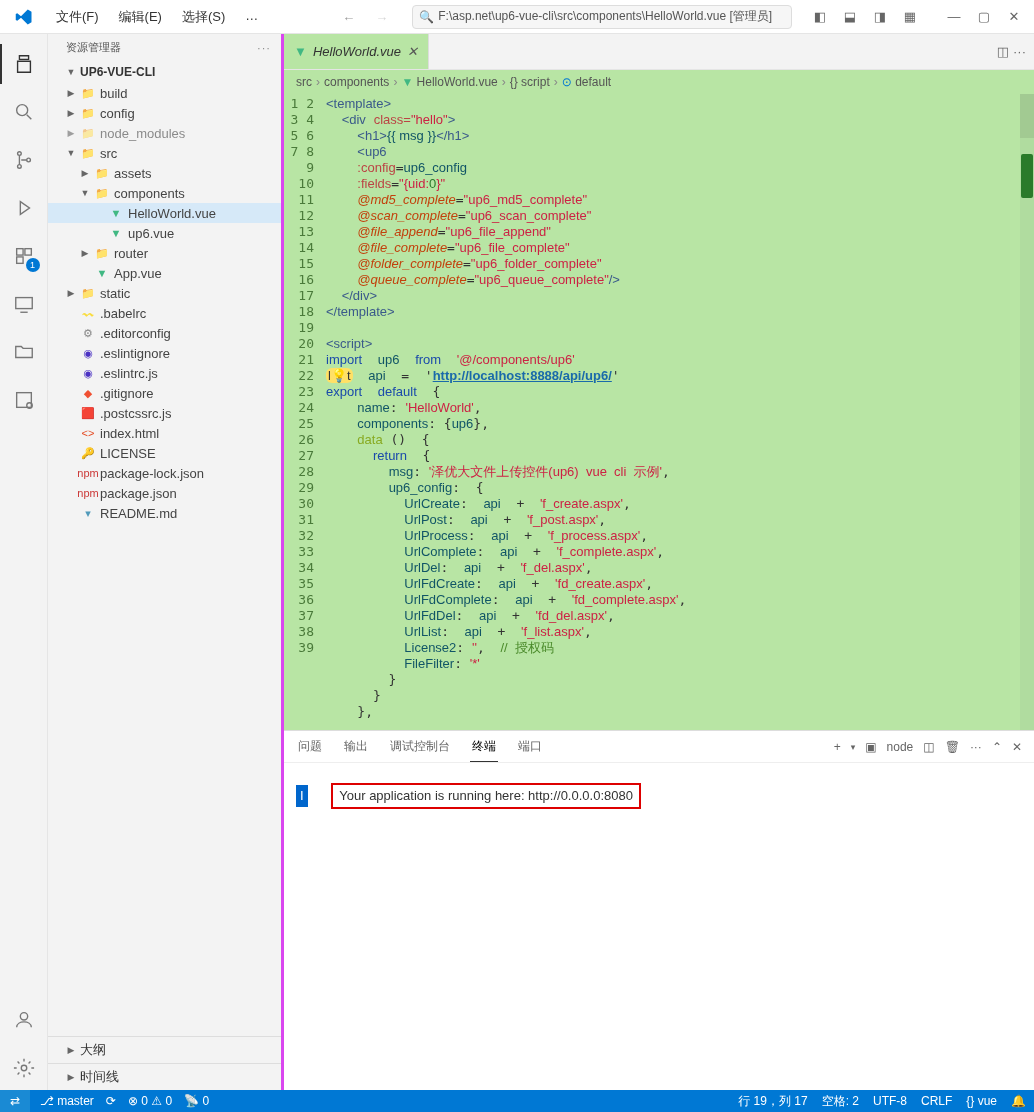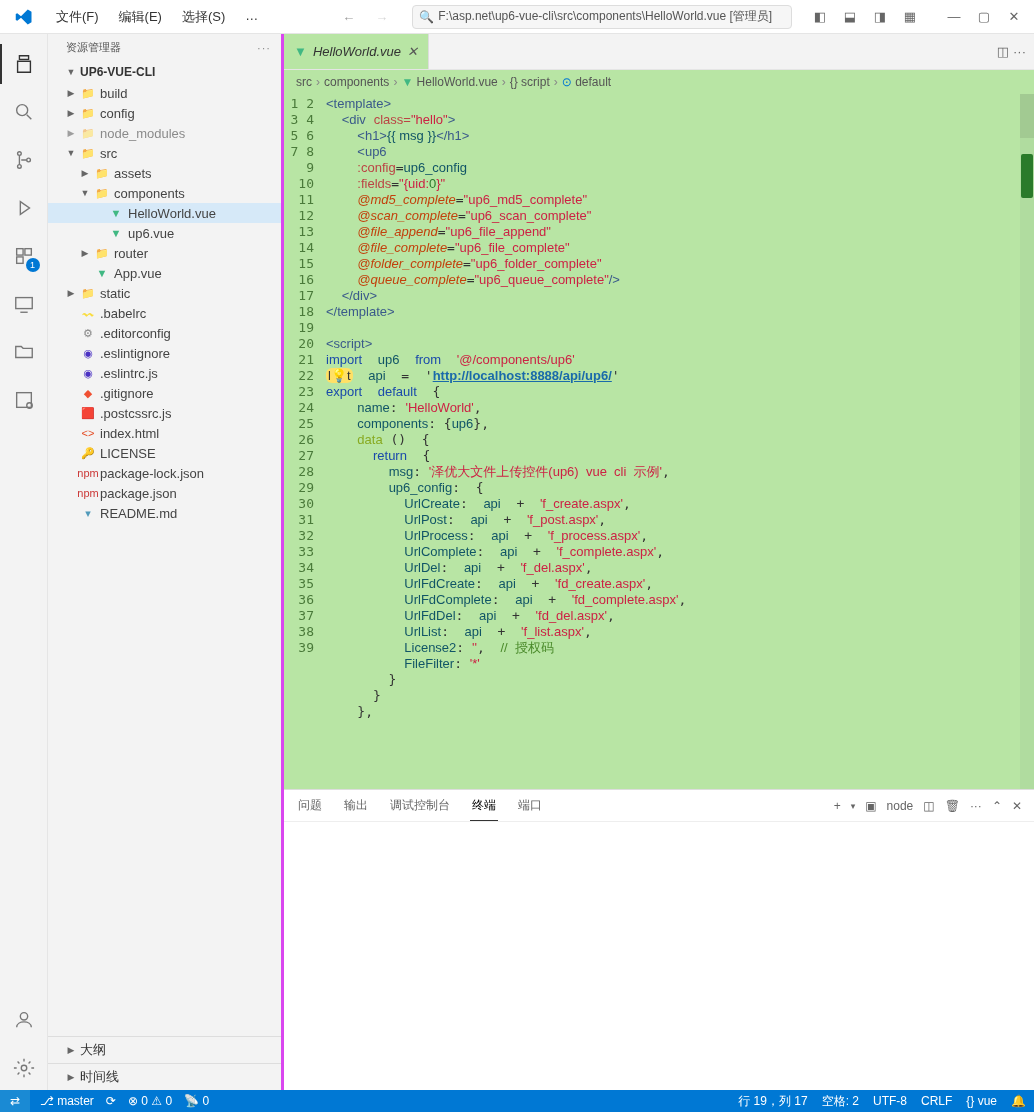--- a/index.html
+++ b/index.html
@@ -398,40 +398,44 @@
         }
       }
     },
 </div>
       <div class="scrollbar-v">
         <div class="minimap-hl"></div>
         <div class="scrollbar-thumb"></div>
       </div>
     </div>
 
-    <div class="panel" style="height:301px">
+    <div class="panel" style="height:360px">
       <div class="panel-tabs" id="ptabs">
         <span class="panel-tab">问题</span>
           <span class="panel-tab">输出</span>
           <span class="panel-tab">调试控制台</span>
           <span class="panel-tab active">终端</span>
           <span class="panel-tab">端口</span>
           <div class="panel-controls">
           <span>+</span>
             <span style="font-size:9px">▾</span>
           <span>▣</span>
           <span>node</span>
           <span>◫</span>
           <span>🗑</span>
           <span>···</span>
           <span>⌃</span>
           <span>✕</span>
         </div>
       </div>
       <div class="terminal">
+        <div style="margin-top:6px">
+          <span class="term-badge">I</span>
+          <span class="term-box"><span>Your application is running here: http://0.0.0.0:8080</span></span>
+        </div>
       </div>
     </div>
   </div>
 </div>
 
 <div class="status">
   <div class="status-remote">⇄</div>
   <div class="status-left">
     <span>⎇ <span>master</span></span>
     <span>⟳</span>

